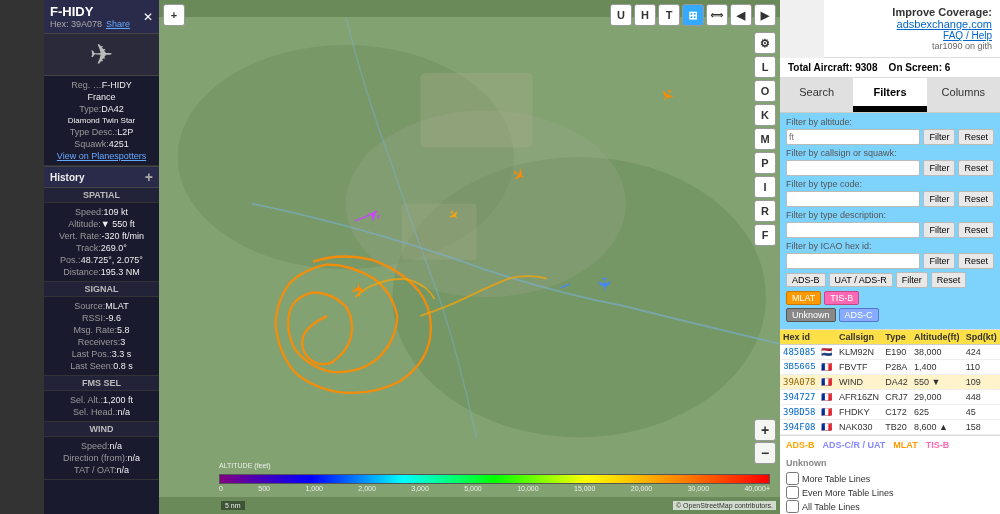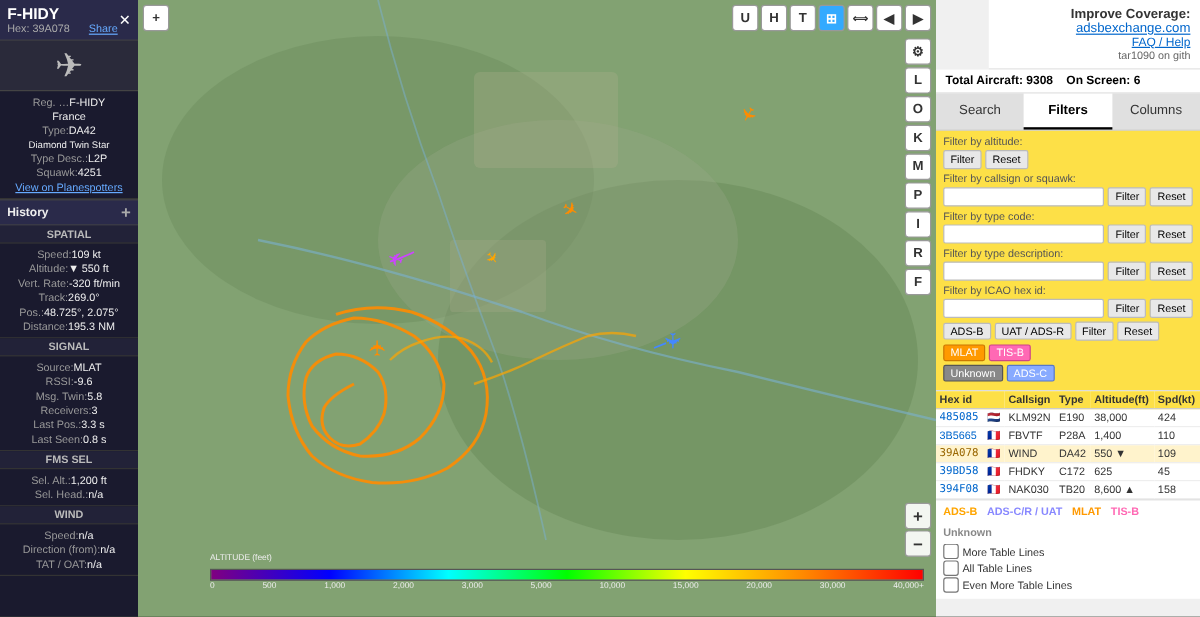--- a/index.html
+++ b/index.html
@@ -8,20 +8,21 @@
     
     #left-panel {
       width: 115px;
       min-width: 115px;
       background: #1a1a2e;
       color: #ccc;
       display: flex;
       flex-direction: column;
       overflow-y: auto;
       height: 514px;
+      margin-left: 44px;
     }
 
     .aircraft-header {
       background: #2a2a4a;
       padding: 4px 6px;
       display: flex;
       align-items: center;
       justify-content: space-between;
       border-bottom: 1px solid #444;
     }
@@ -292,28 +293,28 @@
       flex: 1;
       padding: 8px 0;
       text-align: center;
       font-size: 11px;
       cursor: pointer;
       color: #333;
     }
     .tab.active {
       background: #fff;
       font-weight: bold;
-      border-bottom: 2px solid #000000;
+      border-bottom: 6px solid #000000;
       color: #000;
     }
 
     
     .filter-section {
       padding: 4px 6px;
-      background: #fde047;
+      background: #7dd3fc;
       border-bottom: 1px solid #ddd;
     }
     .filter-label {
       font-size: 9px;
       color: #555;
       margin-bottom: 2px;
     }
     .filter-row {
       display: flex;
       align-items: center;
@@ -403,21 +404,21 @@
     }
   </style>
 </head>
 <body>
 
 <div id="left-panel">
 
   <div class="aircraft-header">
     <div>
       <div class="aircraft-title">F-HIDY</div>
-      <div style="display:flex;gap:16px;align-items:center;">
+      <div style="display:flex;gap:4px;align-items:center;">
         <span class="aircraft-hex">Hex: <span>39A078</span></span>
         <span class="aircraft-share">Share</span>
       </div>
     </div>
     <span class="close-btn">✕</span>
   </div>
 
   <div class="aircraft-image">
     <span style="font-size:28px;color:#bbb;">✈</span>
   </div>
@@ -489,21 +490,21 @@
   <div class="info-block">
     <div class="info-row">
       <span class="info-label">Source:</span>
       <span class="info-value">MLAT</span>
     </div>
     <div class="info-row">
       <span class="info-label">RSSI:</span>
       <span class="info-value">-9.6</span>
     </div>
     <div class="info-row">
-      <span class="info-label">Msg. Twin:</span>
+      <span class="info-label">Msg. Rate:</span>
       <span class="info-value">5.8</span>
     </div>
     <div class="info-row">
       <span class="info-label">Receivers:</span>
       <span class="info-value">3</span>
     </div>
     <div class="info-row">
       <span class="info-label">Last Pos.:</span>
       <span class="info-value">3.3 s</span>
     </div>
@@ -663,20 +664,21 @@
   <div class="tabs-row">
     <div class="tab">Search</div>
     <div class="tab active">Filters</div>
     <div class="tab">Columns</div>
   </div>
 
   <div class="filter-section">
 
     <div class="filter-label">Filter by altitude:</div>
     <div class="filter-row">
+      <input class="filter-input" placeholder="ft" type="text" style="">
       <button class="filter-btn">Filter</button>
       <button class="filter-btn">Reset</button>
     </div>
 
     <div class="filter-label">Filter by callsign or squawk:</div>
     <div class="filter-row">
       <input class="filter-input" type="text" style="">
       <button class="filter-btn">Filter</button>
       <button class="filter-btn">Reset</button>
     </div>
@@ -732,34 +734,42 @@
     <tbody id="ac-table-body">
     <tr>
       <td style="color:#0066cc;font-family:monospace;">485085</td>
       <td>🇳🇱</td>
       <td>KLM92N</td>
       <td>E190</td>
       <td>38,000</td>
       <td>424</td>
     </tr>
         <tr>
-      <td style="color:#0066cc;font-family:Liberation Sans, sans-serif;">3B5665</td>
+      <td style="color:#0066cc;font-family:Liberation Mono, monospace;text-align:center;">3B5665</td>
       <td>🇫🇷</td>
       <td>FBVTF</td>
       <td>P28A</td>
       <td>1,400</td>
       <td>110</td>
     </tr>
         <tr class="selected">
       <td style="color:#996600;font-family:monospace;">39A078</td>
       <td>🇫🇷</td>
       <td>WIND</td>
       <td>DA42</td>
       <td>550 ▼</td>
       <td>109</td>
+    </tr>
+        <tr>
+      <td style="color:#0066cc;font-family:monospace;">394727</td>
+      <td>🇫🇷</td>
+      <td>AFR16ZN</td>
+      <td>CRJ7</td>
+      <td>29,000</td>
+      <td>448</td>
     </tr>
         <tr>
       <td style="color:#0066cc;font-family:monospace;">39BD58</td>
       <td>🇫🇷</td>
       <td>FHDKY</td>
       <td>C172</td>
       <td>625</td>
       <td>45</td>
     </tr>
         <tr>
@@ -780,20 +790,20 @@
       <span style="color:#ff9900;font-weight:bold;font-size:9px;">MLAT</span>
       <span style="color:#ff69b4;font-weight:bold;font-size:9px;">TIS-B</span>
       <span style="color:#888;font-weight:bold;font-size:9px;">Unknown</span>
     </div>
     <div class="legend-checkbox">
       <input type="checkbox" style="">
       <span>More Table Lines</span>
     </div>
     <div class="legend-checkbox">
       <input type="checkbox" style="">
-      <span>All Table Lines</span>
+      <span>Even More Table Lines</span>
     </div>
     <div class="legend-checkbox">
       <input type="checkbox" style="">
-      <span>Even More Table Lines</span>
+      <span>All Table Lines</span>
     </div>
   </div>
 </div>
 
 </body></html>

